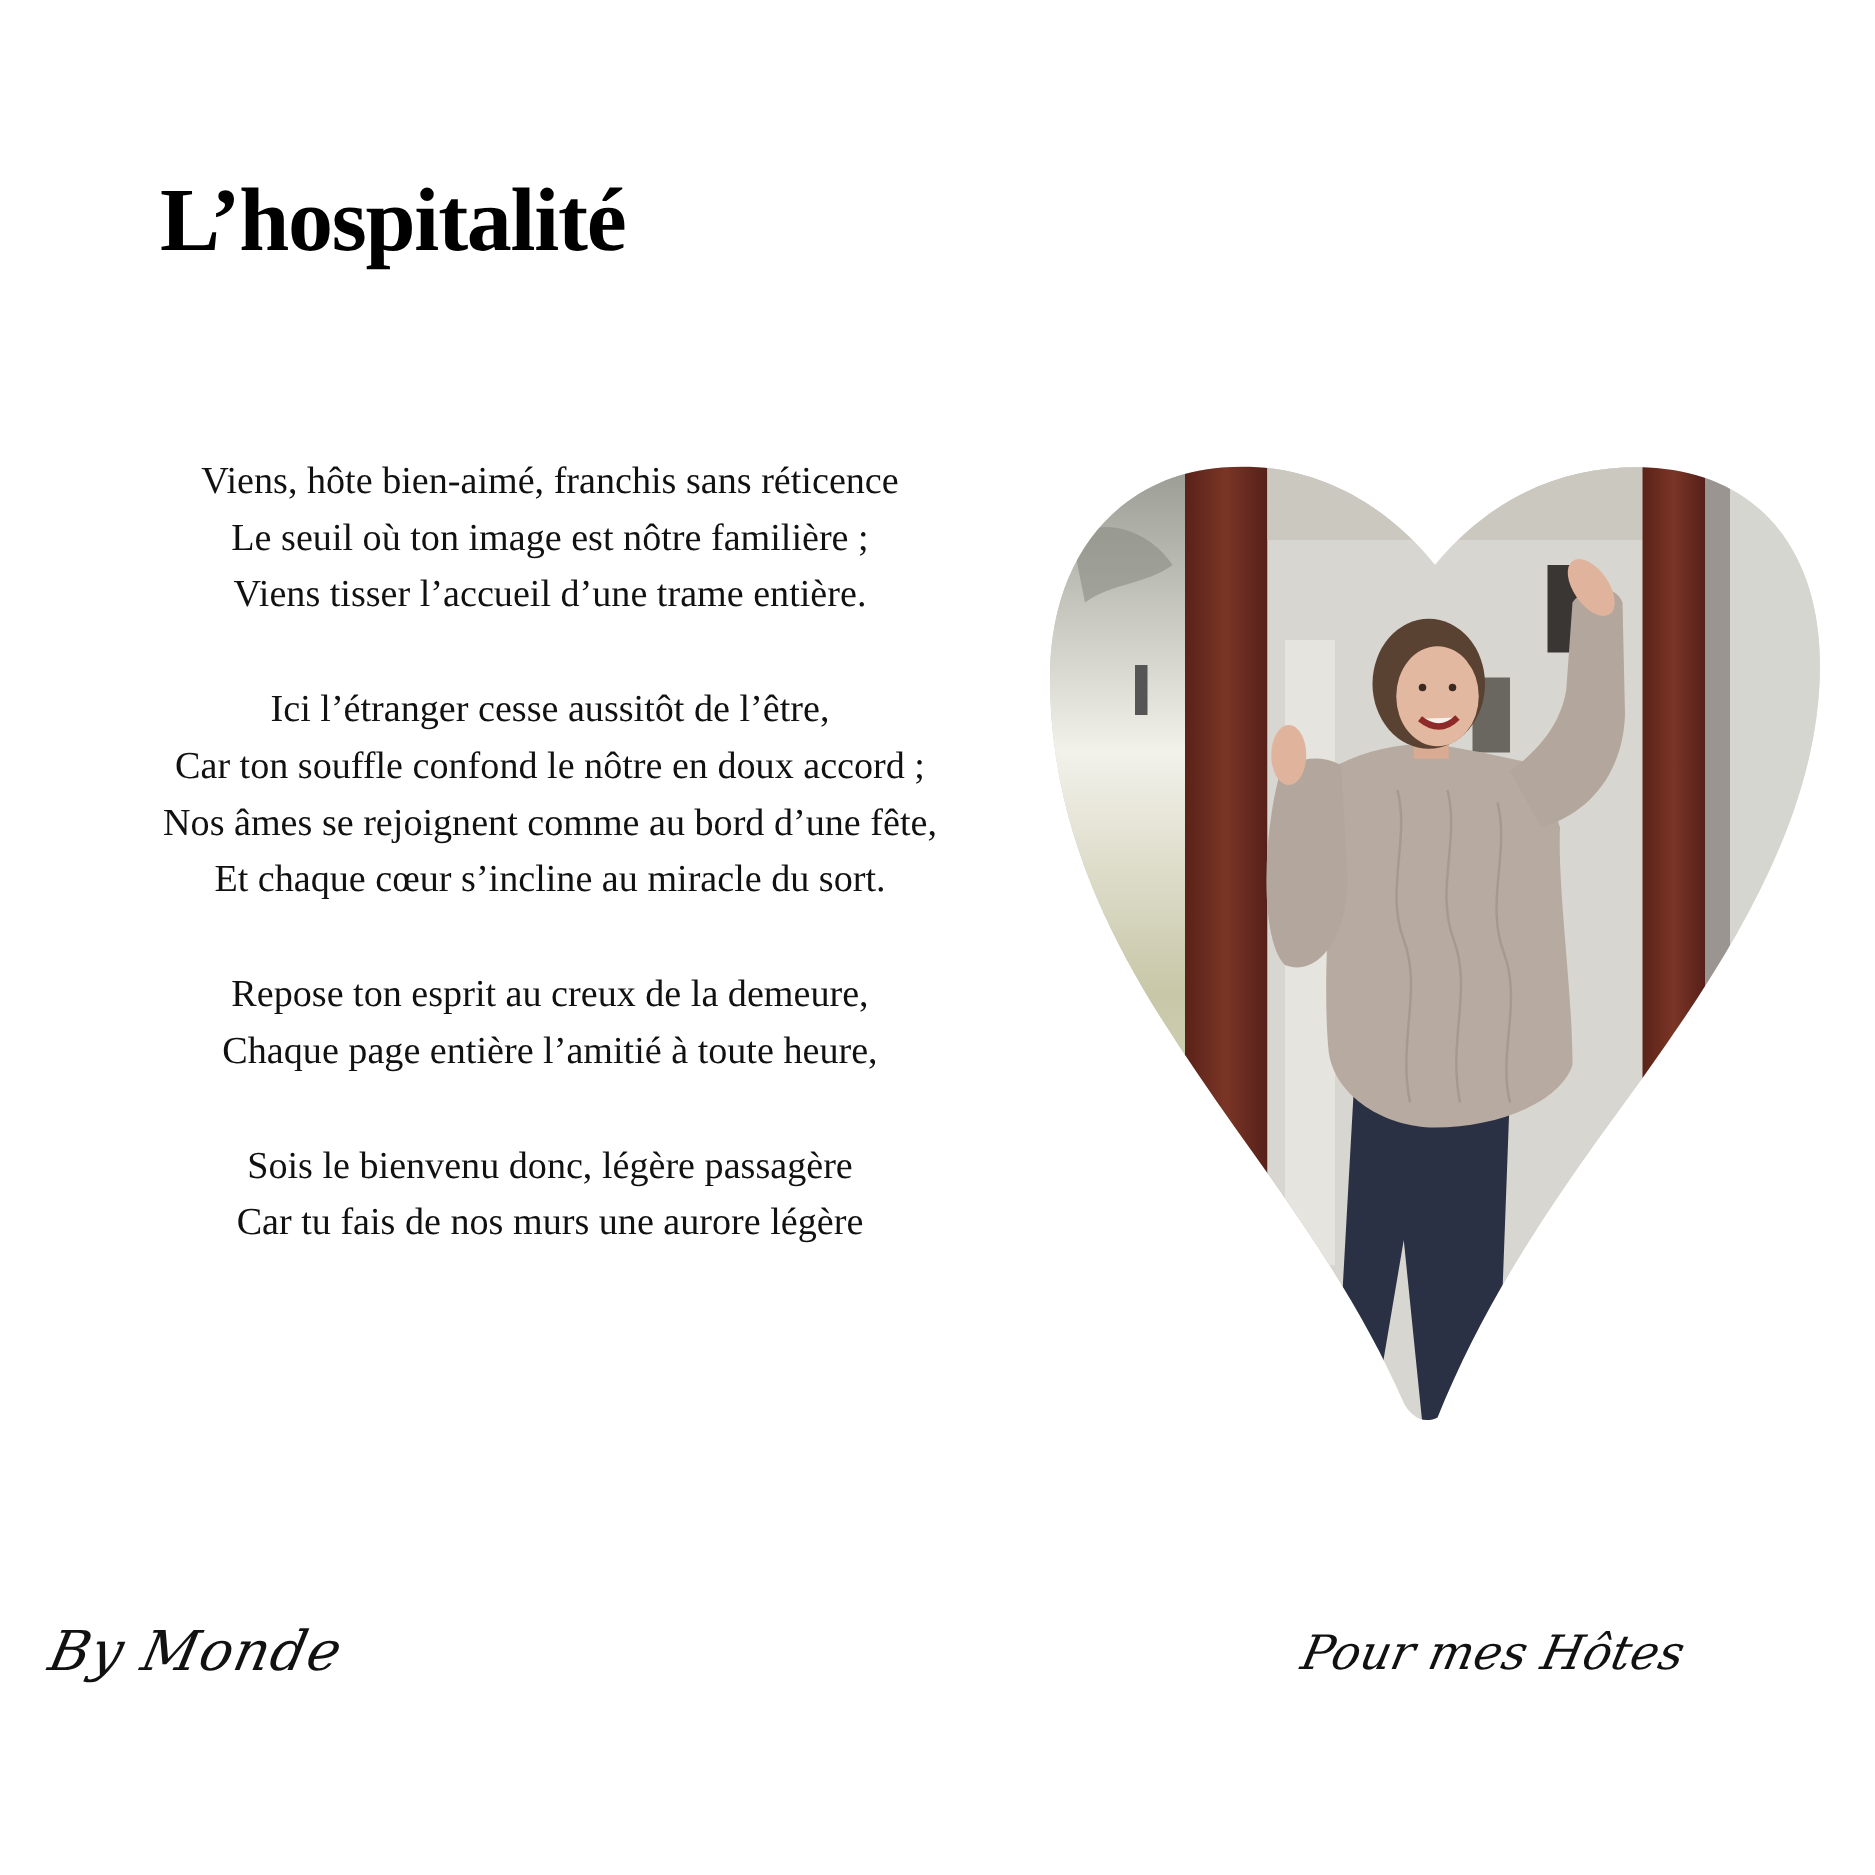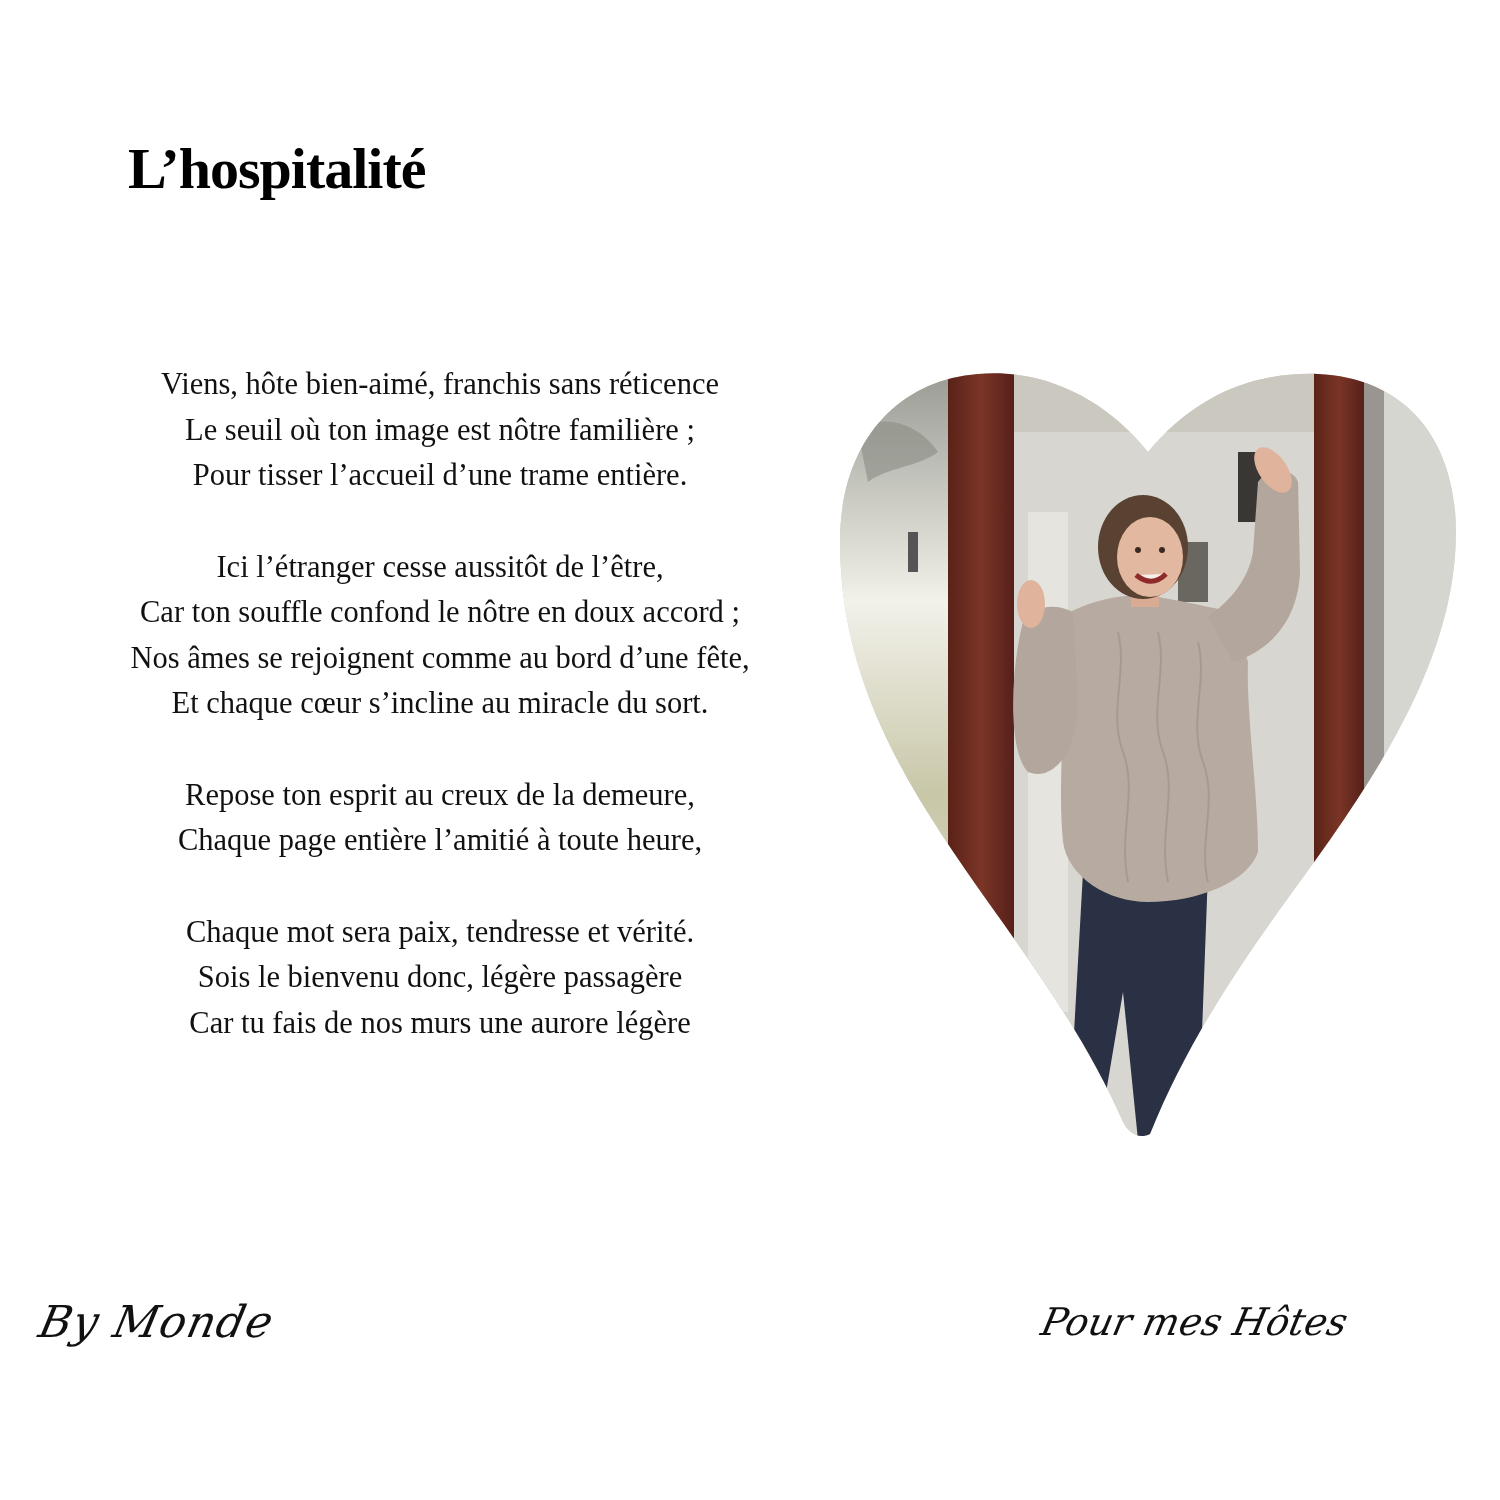--- a/index.html
+++ b/index.html
@@ -1,20 +1,20 @@
 <!DOCTYPE html>
 <html><head>
 <meta charset="utf-8">
 <style>
   html, body { margin:0; padding:0; background:#ffffff; }
   body { width:1500px; height:1500px; position:relative; overflow:hidden; }
   .title {
     position:absolute; left:128px; top:140px;
     font-family:"Liberation Serif", "DejaVu Serif", serif;
-    font-weight:bold; font-size:58px; line-height:1; color:#000;
+    font-weight:bold; font-size:72px; line-height:1; color:#000;
     letter-spacing:-1px; margin:0;
   }
   .poem {
     position:absolute; left:40px; top:362px; width:800px;
     font-family:"Liberation Serif", "DejaVu Serif", serif;
     font-size:30.5px; color:#111; line-height:45.5px;text-align:center;
   }
   .stanza { margin:0 0 46px 0; }
   .line { display:block; white-space:nowrap; }
   .heart {
@@ -31,34 +31,33 @@
 </style>
 </head>
 <body>
 
 <h1 class="title">L’hospitalité</h1>
 
 <div class="poem">
   <div class="stanza">
     <span class="line">Viens, hôte bien-aimé, franchis sans réticence</span>
     <span class="line">Le seuil où ton image est nôtre familière ;</span>
-    <span class="line">Pour tisser l’accueil d’une trame entière.</span>
+    <span class="line">Viens tisser l’accueil d’une trame entière.</span>
   </div>
   <div class="stanza">
     <span class="line">Ici l’étranger cesse aussitôt de l’être,</span>
     <span class="line">Car ton souffle confond le nôtre en doux accord ;</span>
     <span class="line">Nos âmes se rejoignent comme au bord d’une fête,</span>
     <span class="line">Et chaque cœur s’incline au miracle du sort.</span>
   </div>
   <div class="stanza">
     <span class="line">Repose ton esprit au creux de la demeure,</span>
     <span class="line">Chaque page entière l’amitié à toute heure,</span>
   </div>
   <div class="stanza">
-    <span class="line">Chaque mot sera paix, tendresse et vérité.</span>
     <span class="line">Sois le bienvenu donc, légère passagère</span>
     <span class="line">Car tu fais de nos murs une aurore légère</span>
   </div>
 </div>
 
 <svg class="heart" viewBox="0 0 620 768" xmlns="http://www.w3.org/2000/svg">
   <defs>
     <clipPath id="heartClip">
       <path d="M310,80 C360,20 420,0 480,2 C570,6 618,70 618,160 C618,300 520,430 440,540 C390,610 345,680 312,762 C300,768 290,760 285,750 C250,670 200,600 150,530 C80,430 2,320 2,170 C2,70 60,8 140,2 C210,-4 270,30 310,80 Z"></path>
     </clipPath>

